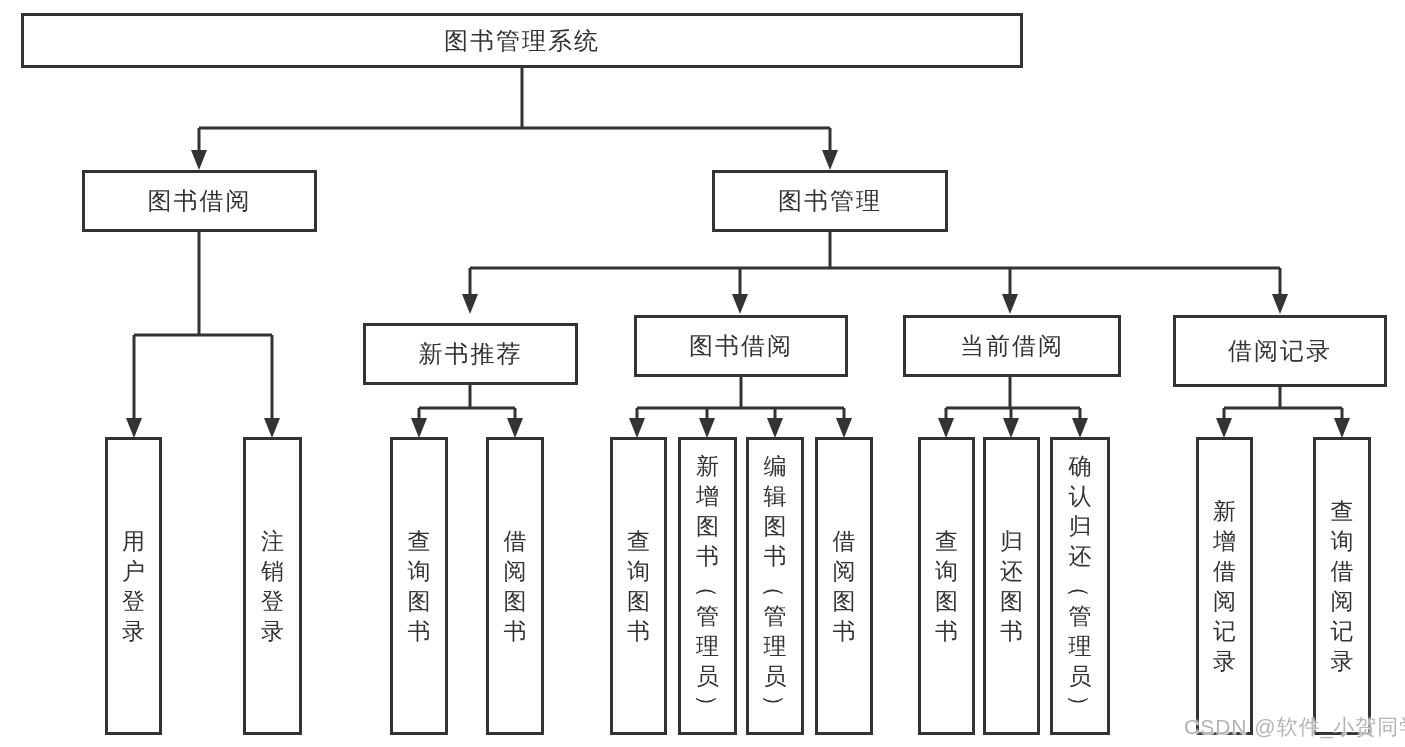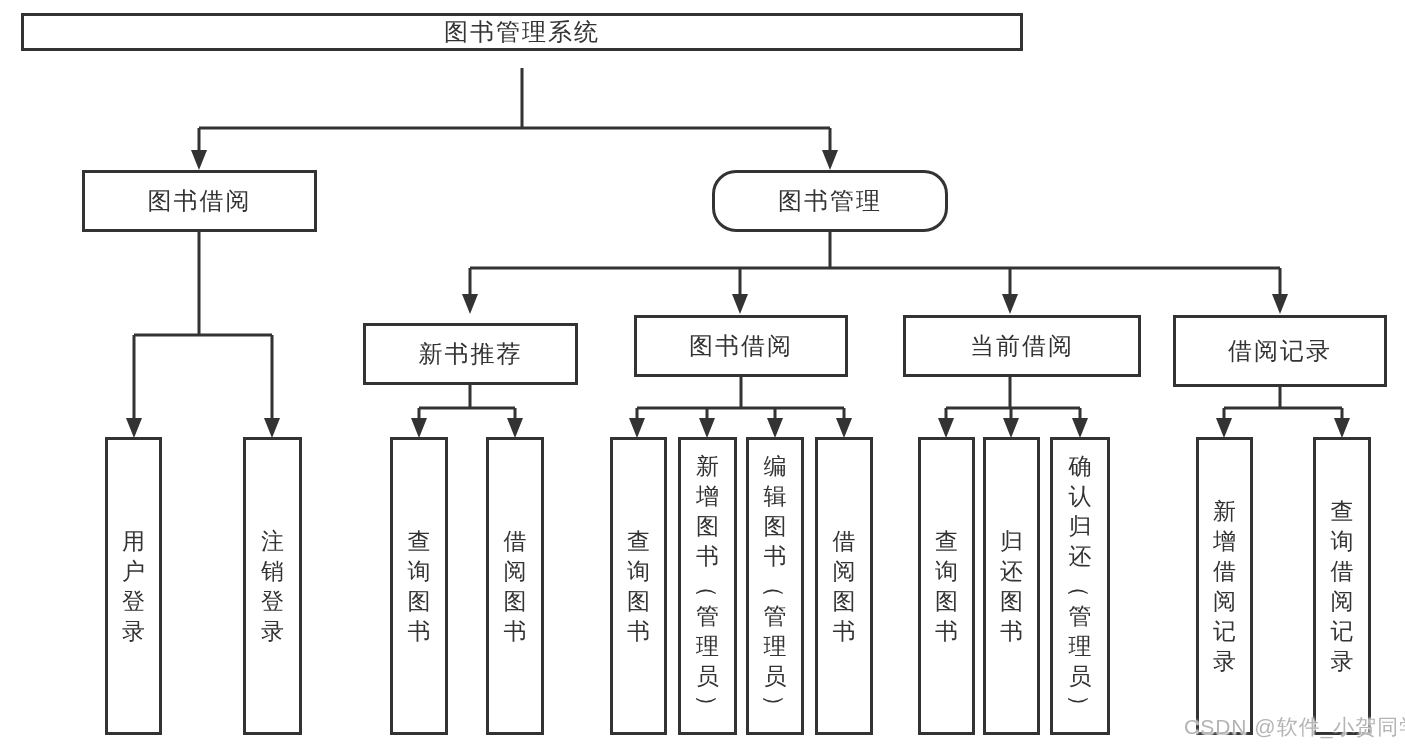--- a/index.html
+++ b/index.html
@@ -58,38 +58,38 @@
     <path d="M767 418 H783 L775 438 Z"></path>
     <path d="M836 418 H852 L844 438 Z"></path>
     <path d="M938 418 H954 L946 438 Z"></path>
     <path d="M1003 418 H1019 L1011 438 Z"></path>
     <path d="M1072 418 H1088 L1080 438 Z"></path>
     <path d="M1216 418 H1232 L1224 438 Z"></path>
     <path d="M1334 418 H1350 L1342 438 Z"></path>
   </g>
 </svg>
 
-<div class="hbox" style="left:21px;top:13px;width:1002px;height:38px;align-items:center;">
+<div class="hbox" style="left:21px;top:13px;width:1002px;height:55px;align-items:center;">
   <span>图书管理系统</span>
 </div>
 
 <div class="hbox" style="left:82px;top:170px;width:235px;height:62px;">
   <span>图书借阅</span>
 </div>
-<div class="hbox" style="left:712px;top:170px;width:236px;height:62px;border-radius:24px;">
+<div class="hbox" style="left:712px;top:170px;width:236px;height:62px;">
   <span>图书管理</span>
 </div>
 
 <div class="hbox" style="left:363px;top:323px;width:215px;height:62px;">
   <span>新书推荐</span>
 </div>
 <div class="hbox" style="left:634px;top:315px;width:214px;height:62px;text-align:center;">
   <span>图书借阅</span>
 </div>
-<div class="hbox" style="left:903px;top:315px;width:238px;height:62px;">
+<div class="hbox" style="left:903px;top:315px;width:218px;height:62px;">
   <span>当前借阅</span>
 </div>
 <div class="hbox" style="left:1173px;top:315px;width:214px;height:72px;">
   <span>借阅记录</span>
 </div>
 
 <div class="vbox" style="left:105px;width:57px;">
   <span class="vtext">
       <span>用</span>
       <span>户</span>

